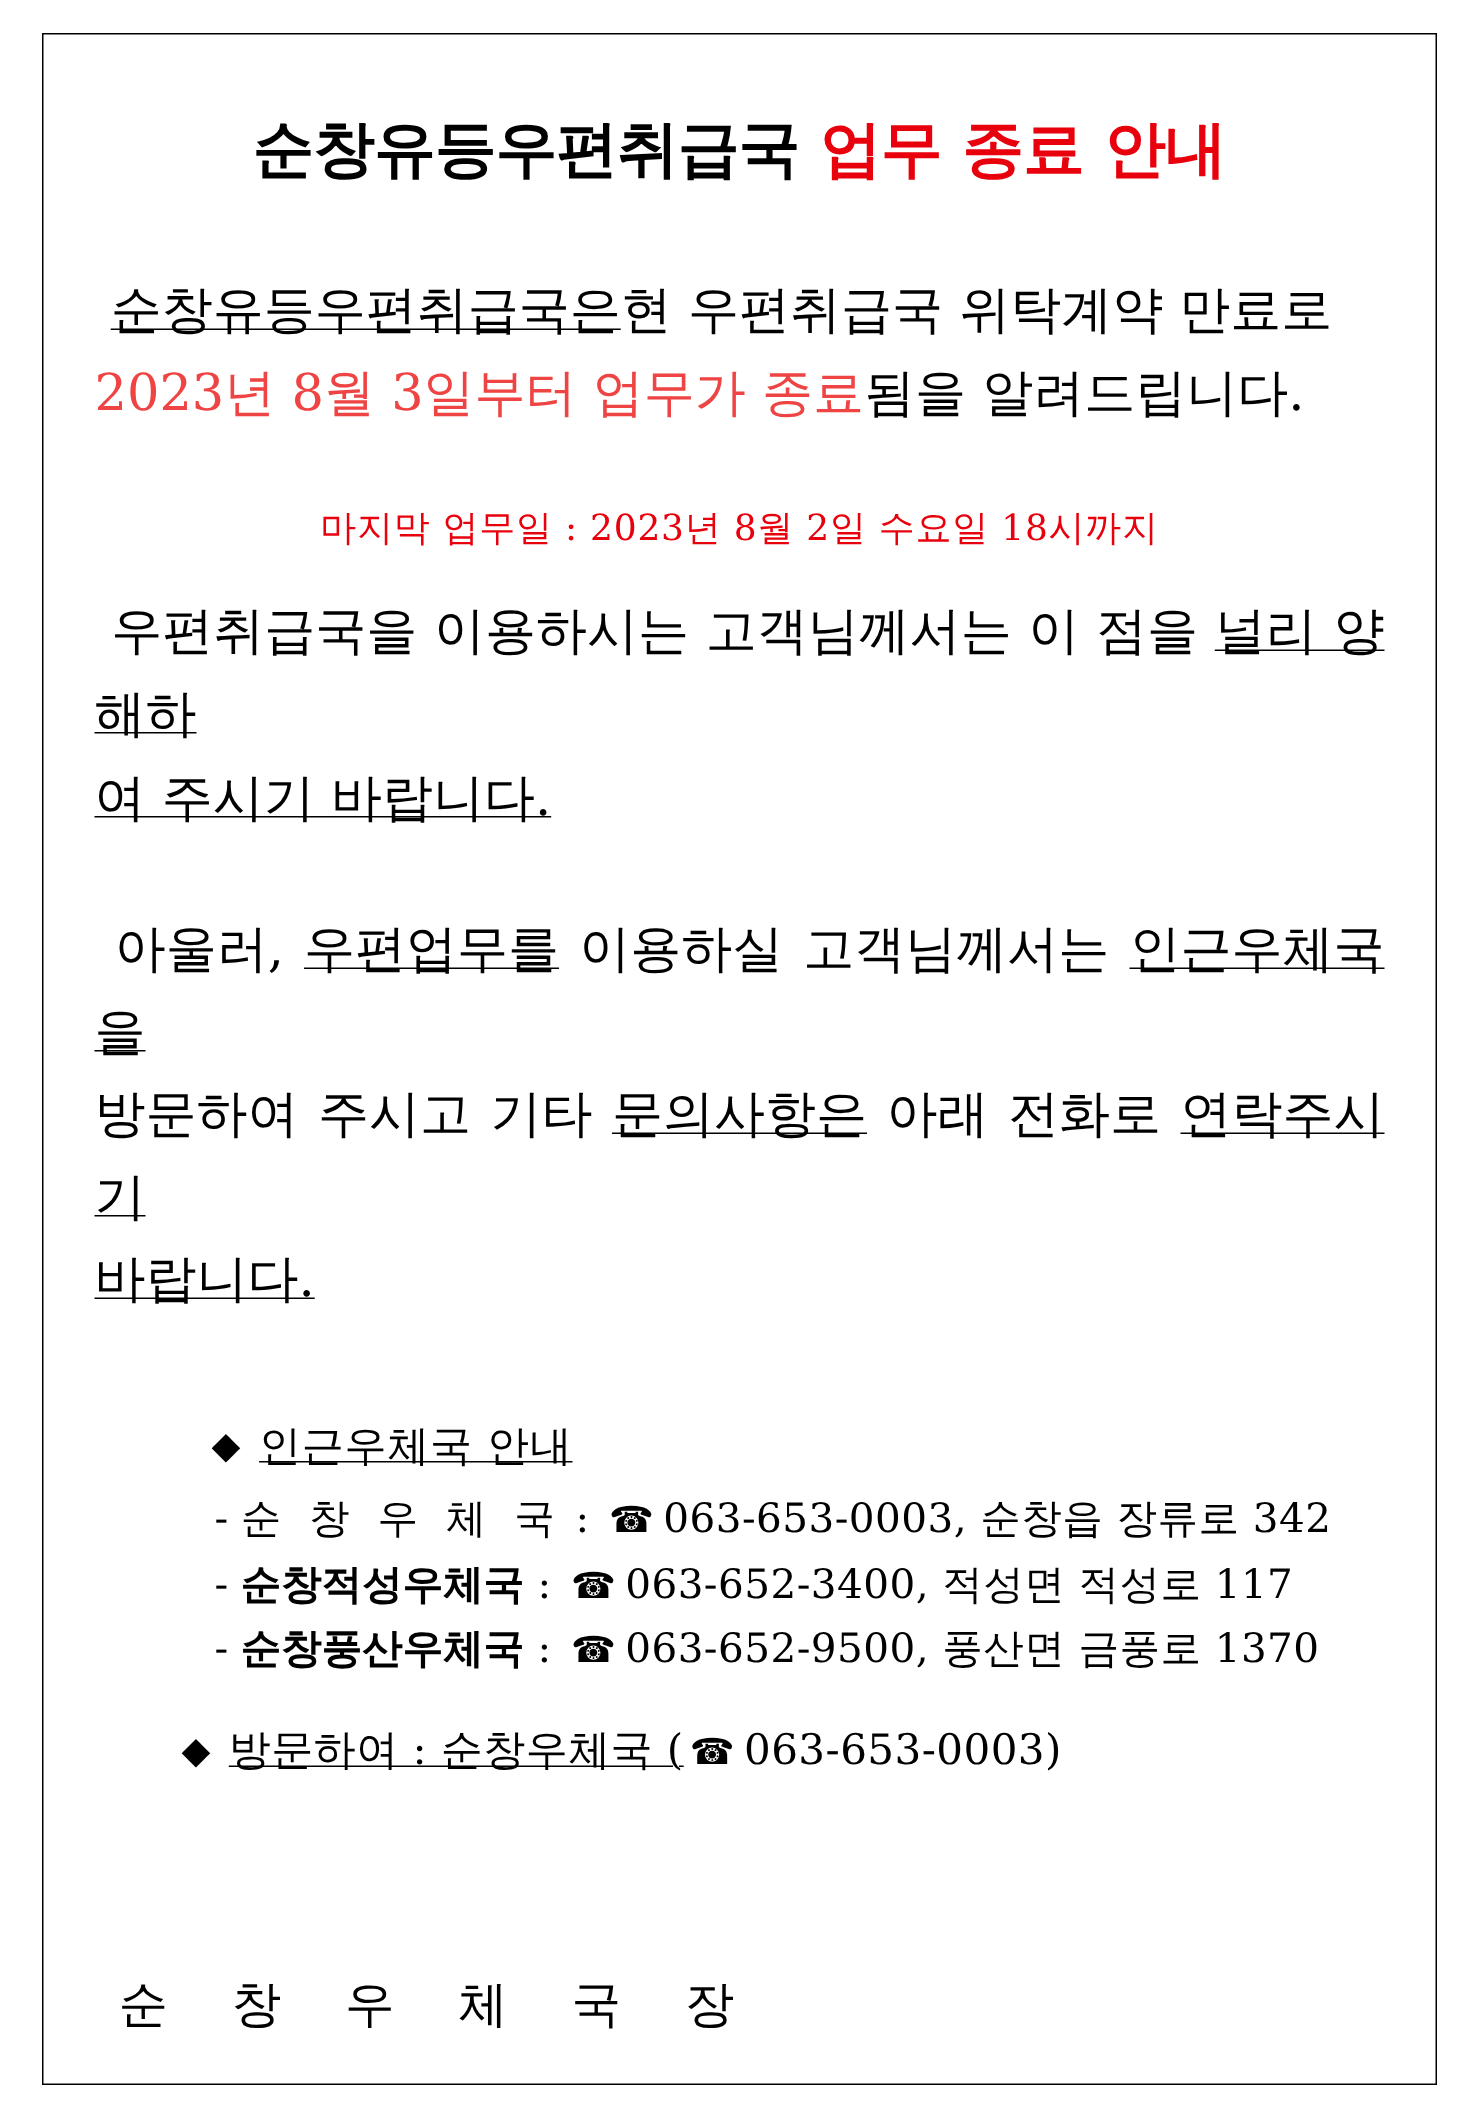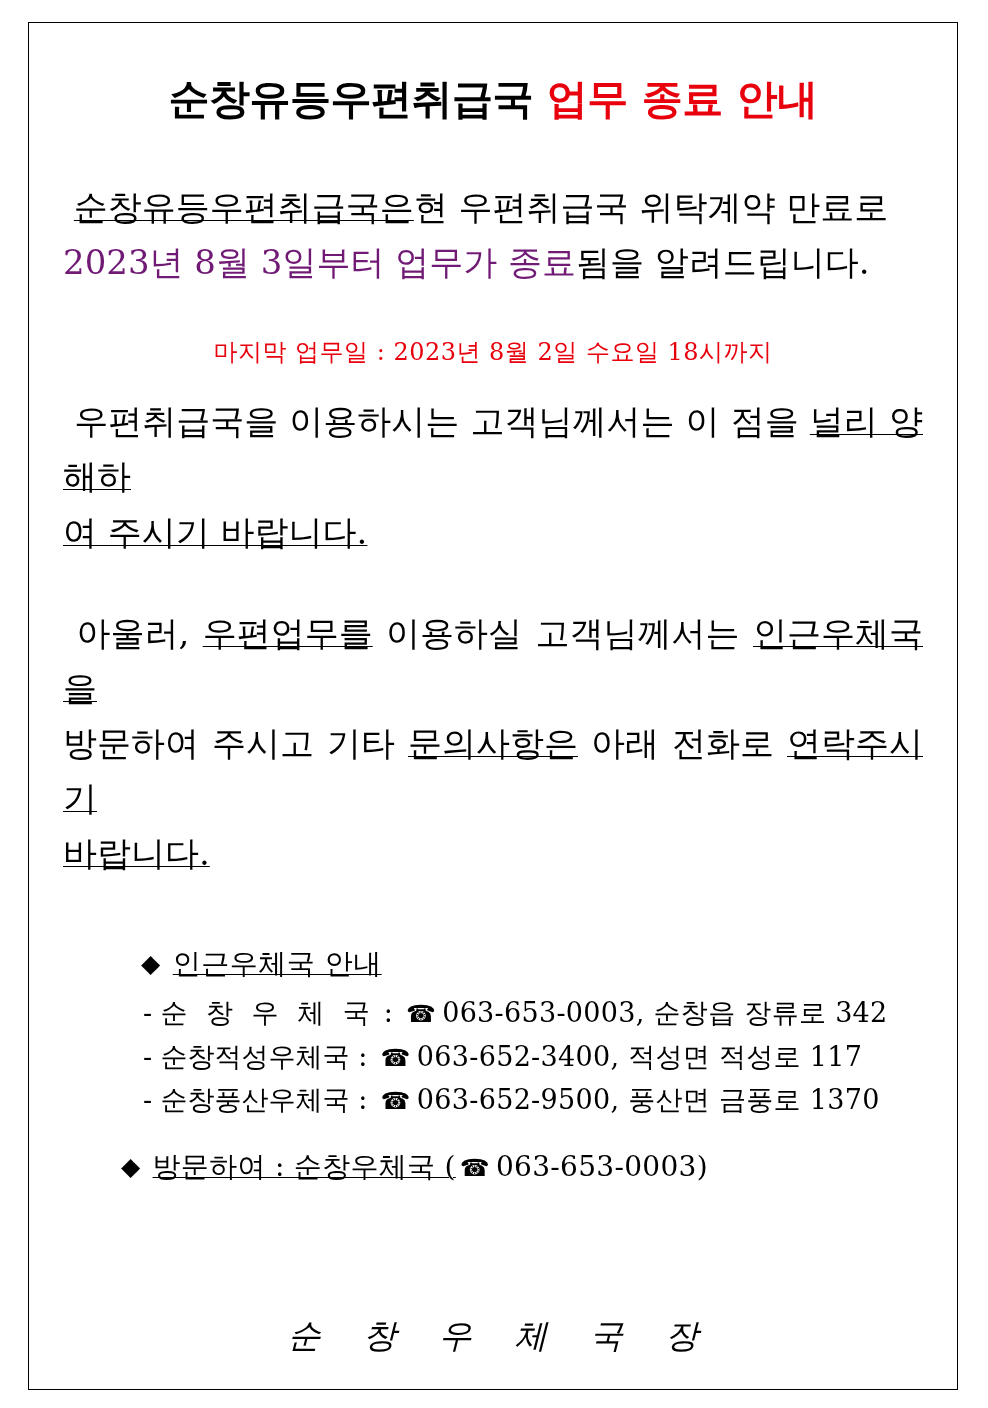--- a/index.html
+++ b/index.html
@@ -48,21 +48,21 @@
 
   .para {
     font-size: 34px;
     line-height: 1.62;
     text-align: justify;
     text-justify: inter-character;
     margin: 0 0 0 0;
   }
 
   .uline { text-decoration: underline; text-decoration-thickness: 1px; }
-  .red { color: #701a75; }
+  .red { color: #ef4444; }
 
   .block-gap-sm { height: 26px; }
   .block-gap-md { height: 46px; }
   .block-gap-lg { height: 64px; }
 
   .last-day {
     text-align: center;
     font-size: 24px;
     color: #e8000d;
     letter-spacing: 0.5px;
@@ -87,41 +87,39 @@
     list-style: none;
   }
   .office-list li {
     font-size: 27px;
     line-height: 1.62;
     white-space: nowrap;
     letter-spacing: 0.3px;
   }
   .dash { margin-right: 8px; }
   .office-name { letter-spacing: 5px; }
-  .office-name.tight { letter-spacing: 0px; }
+  .office-name.tight { letter-spacing: 0px; font-weight: bold; }
   .phone-glyph {
     font-family: "DejaVu Sans", sans-serif;
     font-size: 24px;
     margin: 0 6px 0 4px;
   }
 
   .contact-line {
     font-size: 28px;
     margin-left: 58px;
     white-space: nowrap;
     letter-spacing: 0.3px;
   }
 
   .signature {
-    text-align: center;
     font-size: 33px;
     letter-spacing: 16px;
     padding-left: 16px;
     white-space: nowrap;
-    font-style: italic;
   }
 </style>
 </head>
 <body>
 
 <div class="page">
   <div class="notice-frame">
 
     <div class="title-line">
       <span class="title-black">순창유등우편취급국</span>

